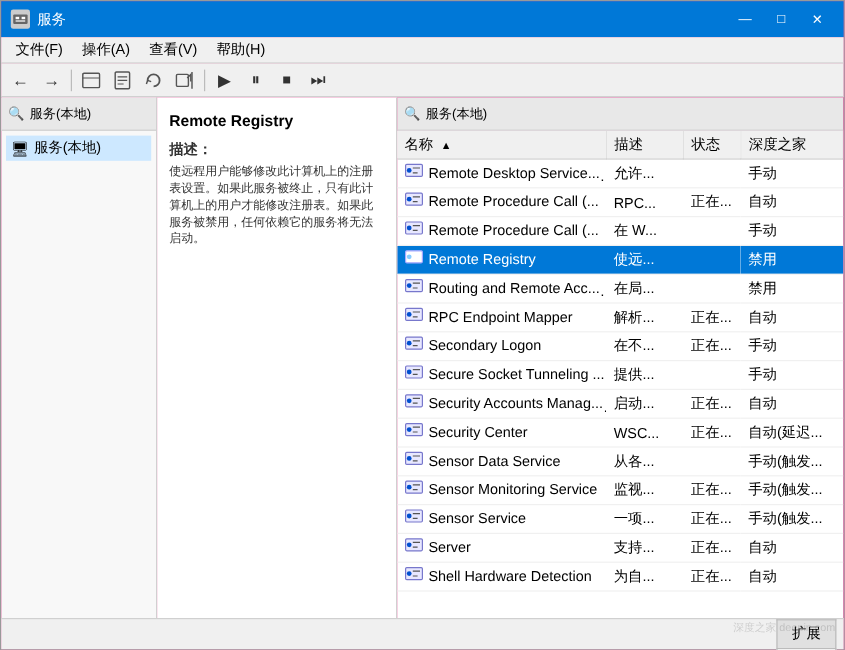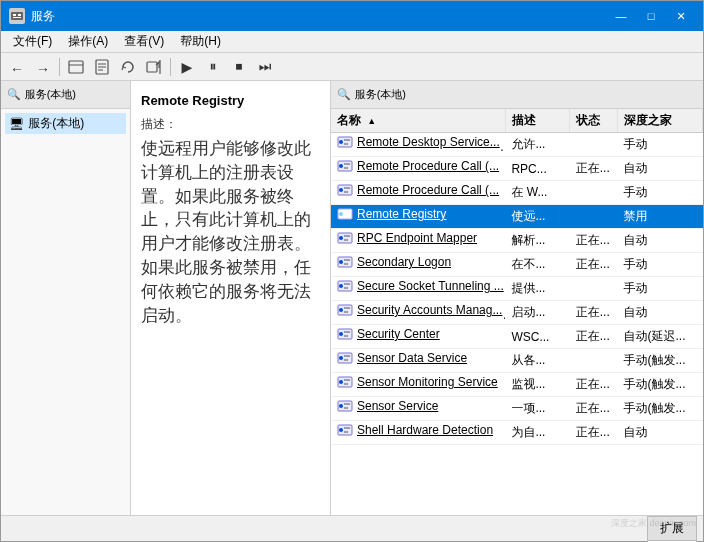--- a/index.html
+++ b/index.html
@@ -169,24 +169,25 @@
     .detail-service-name {
       font-size: 13px;
       font-weight: bold;
       margin-bottom: 8px;
     }
 
     .detail-desc-label {
       font-size: 12px;
       margin-bottom: 4px;
       color: #333;
+      font-weight: bold;
     }
 
     .detail-desc-text {
-      font-size: 17px;
+      font-size: 10px;
       color: #333;
       line-height: 1.4;
       font-family: Liberation Serif, serif;
     }
 
     
     .services-panel {
       flex: 1;
       display: flex;
       flex-direction: column;
@@ -215,21 +216,21 @@
       border-collapse: collapse;
     }
 
     thead th {
       background: #f0f0f0;
       border-bottom: 1px solid #ccc;
       border-right: 1px solid #e0e0e0;
       padding: 3px 6px;
       text-align: left;
       font-size: 12px;
-      font-weight: bold;
+      font-weight: normal;
       position: sticky;
       top: 0;
       cursor: pointer;
       user-select: none;
       white-space: nowrap;
     }
 
     tbody tr {
       cursor: pointer;
     }
@@ -246,23 +247,22 @@
       max-width: 0;
     }
 
     .col-name { width: 200px; }
     .col-desc { width: 70px; }
     .col-status { width: 50px; }
     .col-startup { width: 90px; }
 
     .service-icon {
       display: inline-flex;
-      align-items: flex-start;
+      align-items: flex-end;
       gap: 4px;
-      text-decoration: underline;
     }
 
     .svc-icon {
       width: 16px;
       height: 16px;
       display: inline-block;
       vertical-align: middle;
     }
 
     
@@ -456,20 +456,31 @@
                 <td class="col-desc">使远...</td>
                 <td class="col-status"></td>
                 <td class="col-startup">禁用</td>
               </tr>
               <tr>
                 <td class="col-name"><span class="service-icon"><svg class="svc-icon" viewBox="0 0 16 16">
                       <rect x="1" y="2" width="14" height="10" rx="1" fill="#e8e8ff" stroke="#7777cc" stroke-width="1"></rect>
                       <circle cx="4" cy="7" r="2" fill="#0050d0"></circle>
                       <line x1="7" y1="5" x2="13" y2="5" stroke="#555" stroke-width="1"></line>
                       <line x1="7" y1="9" x2="11" y2="9" stroke="#555" stroke-width="1"></line>
+                    </svg>Routing and Remote Acc...</span></td>
+                <td class="col-desc">在局...</td>
+                <td class="col-status"></td>
+                <td class="col-startup">禁用</td>
+              </tr>
+              <tr>
+                <td class="col-name"><span class="service-icon"><svg class="svc-icon" viewBox="0 0 16 16">
+                      <rect x="1" y="2" width="14" height="10" rx="1" fill="#e8e8ff" stroke="#7777cc" stroke-width="1"></rect>
+                      <circle cx="4" cy="7" r="2" fill="#0050d0"></circle>
+                      <line x1="7" y1="5" x2="13" y2="5" stroke="#555" stroke-width="1"></line>
+                      <line x1="7" y1="9" x2="11" y2="9" stroke="#555" stroke-width="1"></line>
                     </svg>RPC Endpoint Mapper</span></td>
                 <td class="col-desc">解析...</td>
                 <td class="col-status">正在...</td>
                 <td class="col-startup">自动</td>
               </tr>
               <tr>
                 <td class="col-name"><span class="service-icon"><svg class="svc-icon" viewBox="0 0 16 16">
                       <rect x="1" y="2" width="14" height="10" rx="1" fill="#e8e8ff" stroke="#7777cc" stroke-width="1"></rect>
                       <circle cx="4" cy="7" r="2" fill="#0050d0"></circle>
                       <line x1="7" y1="5" x2="13" y2="5" stroke="#555" stroke-width="1"></line>
@@ -537,20 +548,31 @@
               <tr>
                 <td class="col-name"><span class="service-icon"><svg class="svc-icon" viewBox="0 0 16 16">
                       <rect x="1" y="2" width="14" height="10" rx="1" fill="#e8e8ff" stroke="#7777cc" stroke-width="1"></rect>
                       <circle cx="4" cy="7" r="2" fill="#0050d0"></circle>
                       <line x1="7" y1="5" x2="13" y2="5" stroke="#555" stroke-width="1"></line>
                       <line x1="7" y1="9" x2="11" y2="9" stroke="#555" stroke-width="1"></line>
                     </svg>Sensor Service</span></td>
                 <td class="col-desc">一项...</td>
                 <td class="col-status">正在...</td>
                 <td class="col-startup">手动(触发...</td>
+              </tr>
+              <tr>
+                <td class="col-name"><span class="service-icon"><svg class="svc-icon" viewBox="0 0 16 16">
+                      <rect x="1" y="2" width="14" height="10" rx="1" fill="#e8e8ff" stroke="#7777cc" stroke-width="1"></rect>
+                      <circle cx="4" cy="7" r="2" fill="#0050d0"></circle>
+                      <line x1="7" y1="5" x2="13" y2="5" stroke="#555" stroke-width="1"></line>
+                      <line x1="7" y1="9" x2="11" y2="9" stroke="#555" stroke-width="1"></line>
+                    </svg>Server</span></td>
+                <td class="col-desc">支持...</td>
+                <td class="col-status">正在...</td>
+                <td class="col-startup">自动</td>
               </tr>
               <tr>
                 <td class="col-name"><span class="service-icon"><svg class="svc-icon" viewBox="0 0 16 16">
                       <rect x="1" y="2" width="14" height="10" rx="1" fill="#e8e8ff" stroke="#7777cc" stroke-width="1"></rect>
                       <circle cx="4" cy="7" r="2" fill="#0050d0"></circle>
                       <line x1="7" y1="5" x2="13" y2="5" stroke="#555" stroke-width="1"></line>
                       <line x1="7" y1="9" x2="11" y2="9" stroke="#555" stroke-width="1"></line>
                     </svg>Shell Hardware Detection</span></td>
                 <td class="col-desc">为自...</td>
                 <td class="col-status">正在...</td>

